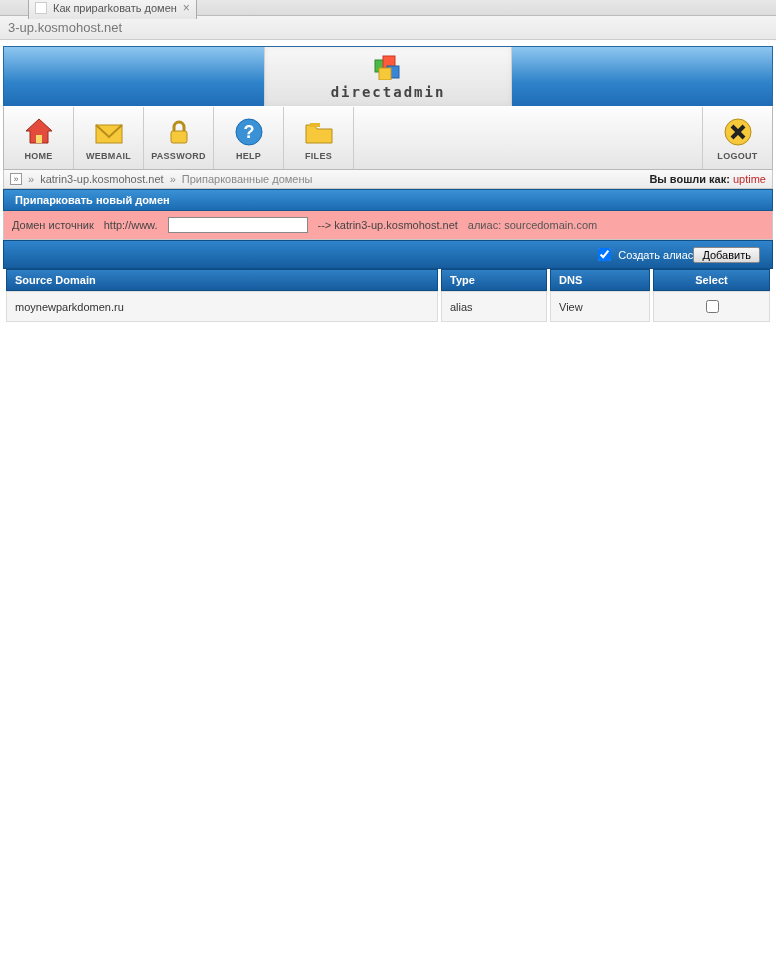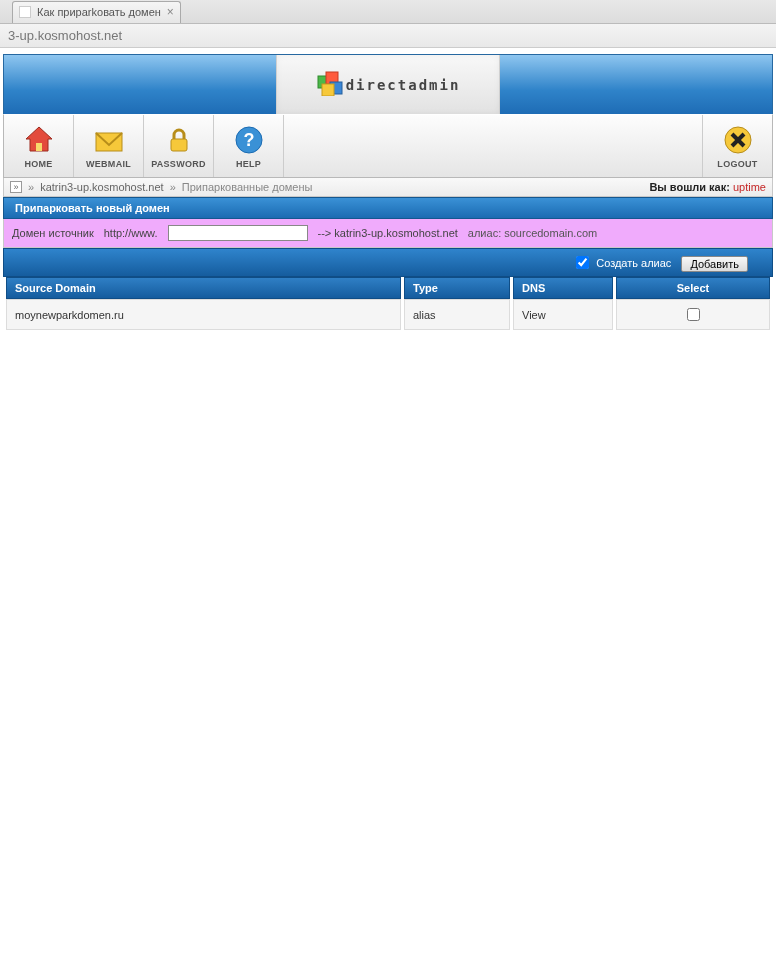--- a/index.html
+++ b/index.html
@@ -7,24 +7,24 @@
     margin: 0;
     padding: 0;
     font-family: Verdana, Arial, sans-serif;
     font-size: 11px;
     background: #fff;
     color: #333;
   }
   
   .browser-tabs {
     background: linear-gradient(#e8e8e8, #dcdcdc);
-    height: 24px;
-    display: flex;
-    align-items: center;
-    padding-left: 12px;
+    height: 16px;
+    display: flex;
+    align-items: center;
+    padding-left: 28px;
     border-bottom: 1px solid #bbb;
   }
   .browser-tab {
     background: linear-gradient(#f5f5f5, #e6e6e6);
     border: 1px solid #aaa;
     border-bottom: none;
     border-radius: 3px 3px 0 0;
     height: 22px;
     display: flex;
     align-items: center;
@@ -60,25 +60,26 @@
     background: linear-gradient(#8ec6f0, #2f83c9 60%, #1e6cb5);
     border: 1px solid #2668a1;
     border-bottom: none;
     height: 60px;
     display: flex;
     justify-content: center;
     align-items: stretch;
     position: relative;
   }
   .da-logo-box {
-    width: 224px;
+    width: 248px;
     background: linear-gradient(#f8f8f8, #e2e2e2);
     border-left: 1px solid #d0d0d0;
     border-right: 1px solid #d0d0d0;
     display: flex;
+    flex-direction: column;
     align-items: center;
     justify-content: center;
     box-shadow: inset 0 0 6px rgba(0,0,0,0.05);
   }
   .da-logo-icon { margin-bottom: 2px; }
   .da-logo-text {
     font-family: monospace;
     font-size: 14px;
     letter-spacing: 2px;
     color: #444;
@@ -144,21 +145,21 @@
     background: linear-gradient(#3a91d6, #1b6bb2);
     color: #fff;
     font-size: 11px;
     font-weight: bold;
     padding: 4px 11px;
     border: 1px solid #14578f;
   }
 
   
   .form-row {
-    background: #f0abfc;
+    background: #fca5a5;
     border: 1px solid #c8c8c8;
     border-top: none;
     padding: 6px 8px;
     display: flex;
     align-items: center;
     gap: 10px;
     font-size: 11px;
     color: #444;
     flex-wrap: nowrap;
   }
@@ -169,25 +170,25 @@
     border: 1px solid #888;
     font-size: 11px;
     padding: 1px 3px;
   }
   .example { color: #555; }
 
   
   .action-bar {
     background: linear-gradient(#2f84cc, #155c9e);
     border: 1px solid #0f4d86;
-    padding: 4px 24px;
-    display: flex;
-    align-items: flex-end;
+    padding: 4px 12px;
+    display: flex;
+    align-items: center;
     justify-content: flex-end;
-    gap: 10px;
+    gap: 0;
     color: #fff;
     font-size: 11px;
   }
   .action-bar label { display: flex; align-items: center; gap: 4px; }
   .action-bar input[type=submit], .delete-bar input[type=submit] {
     font-size: 11px;
     padding: 1px 8px;
     background: linear-gradient(#f8f8f8, #dcdcdc);
     border: 1px solid #888;
     border-radius: 2px;
@@ -219,21 +220,21 @@
   table.da-table th.center, table.da-table td.center { text-align: center; }
   table.da-table td {
     background: #f5f5f5;
     border: 1px solid #dcdcdc;
     padding: 5px 8px;
     color: #333;
   }
   table.da-table td a { color: #333; text-decoration: none; }
   .col-type { width: 106px; }
   .col-dns { width: 100px; }
-  .col-select { width: 154px; }
+  .col-select { width: 117px; }
 
   .delete-bar {
     margin-top: 3px;
     background: linear-gradient(#2f84cc, #155c9e);
     border: 1px solid #0f4d86;
     padding: 4px 8px;
     display: flex;
     justify-content: flex-end;
   }
 </style>
@@ -296,20 +297,29 @@
       <span class="toolbar-label">PASSWORD</span>
     </div>
     <div class="toolbar-btn">
       <span class="icon-slot">
         <svg viewBox="0 0 34 34">
             <circle cx="17" cy="17" r="13" fill="#3a91d6" stroke="#1b6bb2"></circle>
             <text x="17" y="23" text-anchor="middle" font-size="18" font-weight="bold" fill="#fff">?</text>
           </svg>
       </span>
       <span class="toolbar-label">HELP</span>
+    </div>
+    <div class="toolbar-btn">
+      <span class="icon-slot">
+        <svg viewBox="0 0 34 34">
+            <path d="M4 10 h8 l3 4 h15 v14 h-26 z" fill="#f6c83a" stroke="#b78d1a"></path>
+            <rect x="8" y="8" width="10" height="4" fill="#e6b82a"></rect>
+          </svg>
+      </span>
+      <span class="toolbar-label">FILES</span>
     </div>
     <div class="toolbar-spacer"></div>
     <div class="toolbar-btn logout">
       <span class="icon-slot">
         <svg viewBox="0 0 34 34">
             <circle cx="17" cy="17" r="13" fill="#f6c83a" stroke="#b78d1a"></circle>
             <line x1="11" y1="11" x2="23" y2="23" stroke="#222" stroke-width="4"></line>
             <line x1="23" y1="11" x2="11" y2="23" stroke="#222" stroke-width="4"></line>
           </svg>
       </span>

